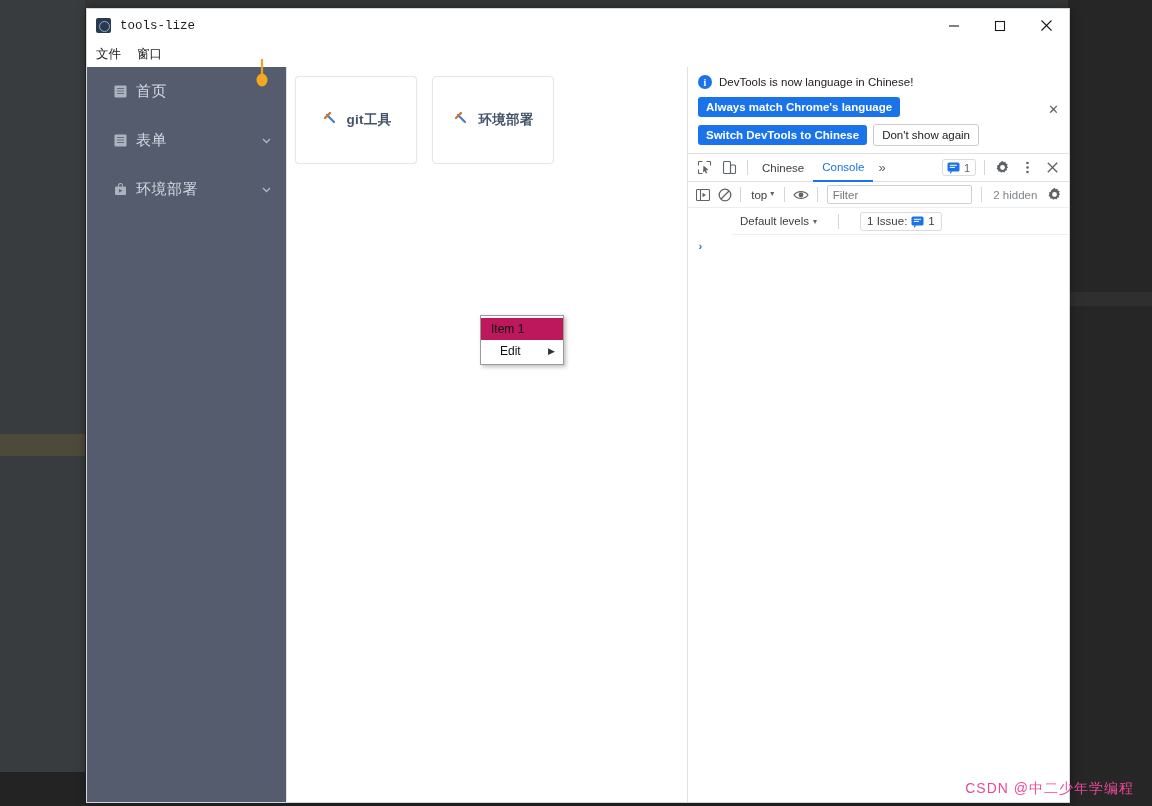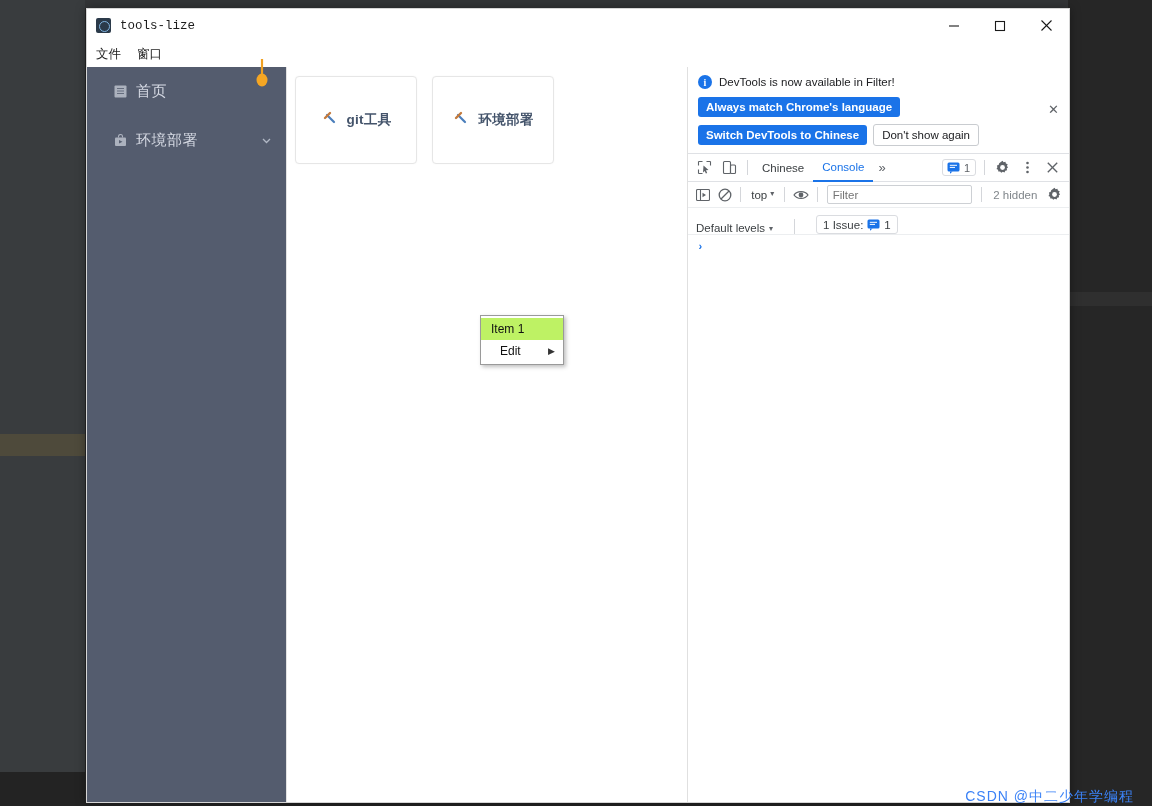--- a/index.html
+++ b/index.html
@@ -94,21 +94,21 @@
   #context-menu {
     position:absolute; left:193px; top:248px; width:82px;
     background:#fff; border:1px solid #9a9a9a;
     box-shadow:2px 2px 4px rgba(0,0,0,.25);
     padding:2px 0;
   }
   .ctx-item {
     height:22px; display:flex; align-items:center;
     padding:0 8px 0 19px; font-size:12px; color:#111;
   }
-  .ctx-item.hover { background:#bef264;padding-left:10px; }
+  .ctx-item.hover { background:#be185d;padding-left:10px; }
   .ctx-label { flex:1 1 auto; }
   .ctx-arrow { font-size:9px; color:#333; }
 
   
   #devtools {
     width:381px; flex:0 0 381px; background:#fff; display:flex; flex-direction:column;
     font-size:11.5px; color:#202124;
   }
   #dt-banner { padding:8px 10px 7px 10px; position:relative; }
   .dt-banner-row1 { display:flex; align-items:center; gap:7px; margin-bottom:8px; }
@@ -167,40 +167,41 @@
   #filter-input {
     flex:1 1 auto; height:17px; border:1px solid #cdd0d4; border-radius:2px;
     padding:0 5px; font-size:11.5px; color:#80868b;
     font-family:"Liberation Sans", sans-serif; background:#fff; outline:none;
     margin:0 4px; min-width:0;
   }
   .hidden-count { font-size:11.5px; color:#80868b; padding:0 6px; white-space:nowrap; }
 
   
   #dt-levelsbar {
-    height:26px; display:flex; align-items:flex-end; padding:0 8px; gap:16px;
+    height:26px; display:flex; align-items:center; padding:0 8px; gap:16px;
     border-bottom:1px solid #eceef0;
+    margin-left:44px;
   }
   .levels-select { display:flex; align-items:center; gap:4px; font-size:11.5px; color:#3c4043; }
   .issues-chip {
     display:flex; align-items:center; gap:4px; border:1px solid #dadce0;
     border-radius:3px; padding:2px 6px; font-size:11.5px; color:#3c4043;
   }
 
   
   #dt-console { flex:1 1 auto; position:relative; background:#fff; }
   #console-prompt {
     position:absolute; left:9px; top:6px; color:#1a73e8; font-size:11px; font-weight:bold;
     font-family:"Liberation Mono", monospace;
   }
 
   
   #watermark {
-    position:absolute; right:18px; bottom:0;
-    font-size:14px; color:#3b82f6; letter-spacing:1px; z-index:5;margin-left:9px;
+    position:absolute; right:18px; bottom:8px;
+    font-size:14px; color:#ec4899; letter-spacing:1px; z-index:5;margin-left:9px;
   }
 </style>
 </head>
 <body>
 
 <div id="backdrop">
   <div class="bd-left"></div>
   <div class="bd-left-band"></div>
   <div class="bd-left-bottom"></div>
   <div class="bd-right"></div>
@@ -254,20 +255,36 @@
           <svg width="13" height="13" viewBox="0 0 13 13">
             <rect x="0.5" y="0.5" width="12" height="12" rx="1" fill="#cfd4de"></rect>
             <line x1="3" y1="3.5" x2="10" y2="3.5" stroke="#6b7384" stroke-width="1"></line>
             <line x1="3" y1="6" x2="10" y2="6" stroke="#6b7384" stroke-width="1"></line>
             <line x1="3" y1="8.5" x2="10" y2="8.5" stroke="#6b7384" stroke-width="1"></line>
           </svg>
         </span>
         <span class="nav-label">首页</span>
       </div>
 
+      <div class="nav-item">
+        <span class="nav-ico">
+          <svg width="13" height="13" viewBox="0 0 13 13">
+            <rect x="0.5" y="0.5" width="12" height="12" rx="1" fill="#cfd4de"></rect>
+            <line x1="3" y1="3.5" x2="10" y2="3.5" stroke="#6b7384" stroke-width="1"></line>
+            <line x1="3" y1="6" x2="10" y2="6" stroke="#6b7384" stroke-width="1"></line>
+            <line x1="3" y1="8.5" x2="10" y2="8.5" stroke="#6b7384" stroke-width="1"></line>
+          </svg>
+        </span>
+        <span class="nav-label">表单</span>
+        <span class="nav-chev">
+          <svg width="11" height="11" viewBox="0 0 11 11">
+              <polyline points="2,4 5.5,7.5 9,4" fill="none" stroke="#c9cfdb" stroke-width="1.3"></polyline>
+            </svg>
+        </span>
+      </div>
 
 
       <div class="nav-item">
         <span class="nav-ico">
           <svg width="13" height="13" viewBox="0 0 13 13">
             <path d="M4.5 3.5 v-1 a2 2 0 0 1 4 0 v1" fill="none" stroke="#cfd4de" stroke-width="1.1"></path>
             <rect x="1" y="3.5" width="11" height="8.5" rx="1" fill="#cfd4de"></rect>
             <polygon points="5,6 8.5,7.8 5,9.6" fill="#5a6274"></polygon>
           </svg>
         </span>
@@ -312,21 +329,21 @@
           <span class="ctx-arrow">▶</span>
         </div>
       </div>
     </div>
 
     <div id="devtools">
 
       <div id="dt-banner">
         <div class="dt-banner-row1">
           <span class="info-dot">i</span>
-          <span class="dt-banner-text">DevTools is now available in Filter!</span>
+          <span class="dt-banner-text">DevTools is now language in Chinese!</span>
         </div>
         <div class="dt-banner-row2">
           <button class="btn-blue">Always match Chrome's language</button>
         </div>
         <div class="dt-banner-row3">
           <button class="btn-blue">Switch DevTools to Chinese</button>
           <button class="btn-plain">Don't show again</button>
         </div>
         <div id="dt-banner-close">✕</div>
       </div>

